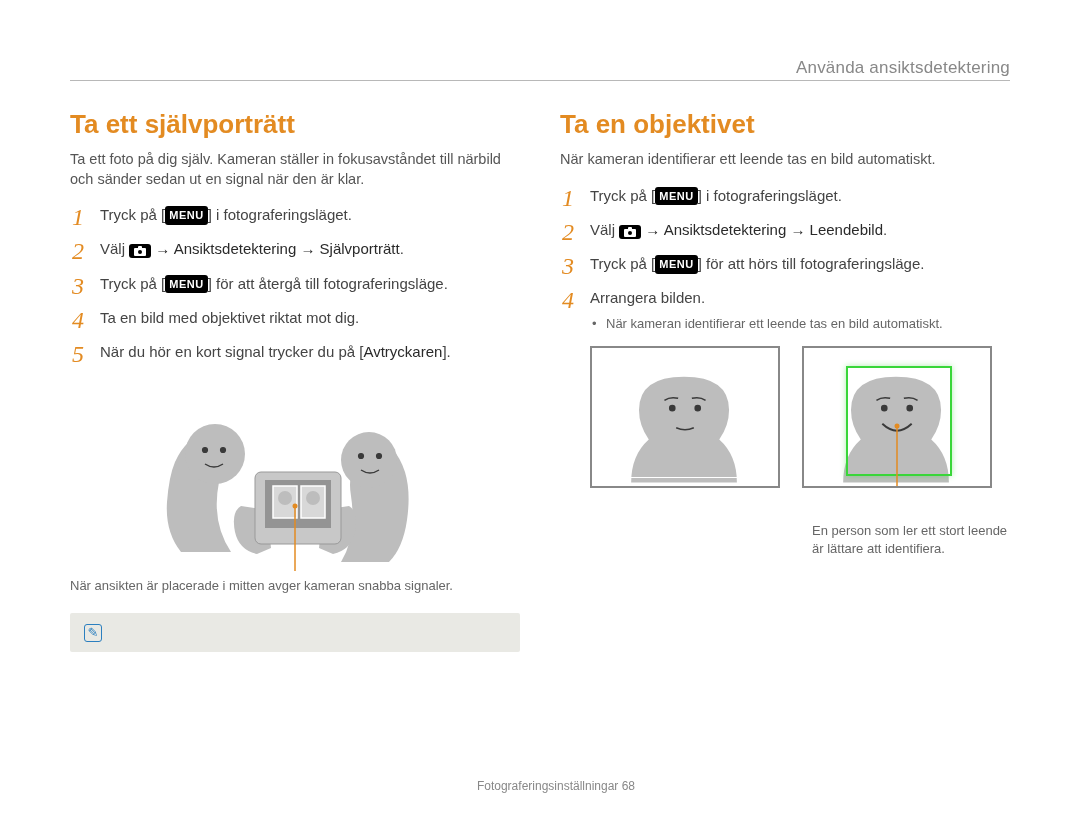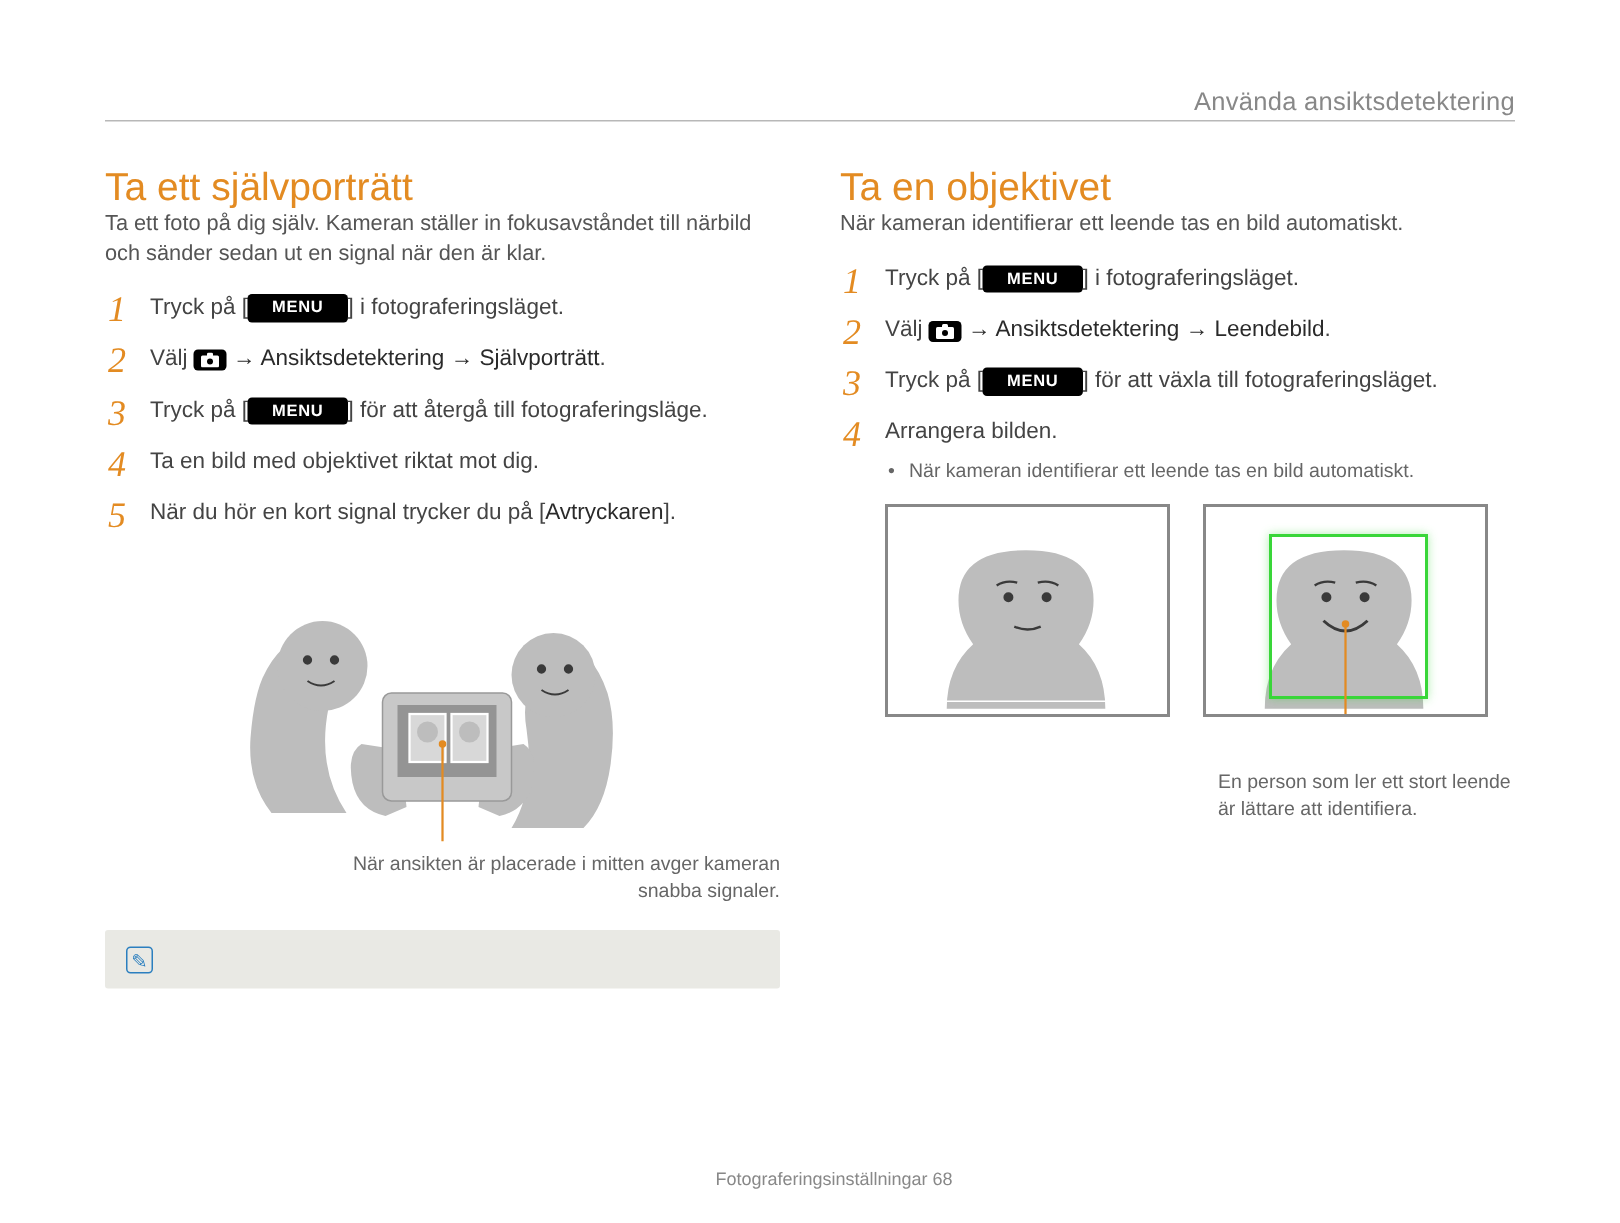--- a/index.html
+++ b/index.html
@@ -29,21 +29,22 @@
     display: flex;
     gap: 40px;
   }
   .col {
     flex: 1;
     min-width: 0;
   }
   h2.section {
     color: #e38b22;
     font-size: 26px;
-    font-weight: 400;
+    font-weight: 700;
+    margin-bottom: 10px;
   }
   .intro {
     font-size: 14.5px;
     color: #555;
     line-height: 1.35;
     margin-bottom: 16px;
   }
   ol.steps {
     list-style: none;
     counter-reset: step;
@@ -67,21 +68,21 @@
     font-family: Georgia, 'Times New Roman', serif;
     font-style: italic;
     font-weight: 400;
   }
   .menu-box {
     display: inline-block;
     background: #000;
     color: #fff;
     font-weight: bold;
     font-size: 11px;
-    padding: 2px 16px;
+    padding: 2px 4px;
     border-radius: 3px;
     vertical-align: 1px;
     letter-spacing: 0.5px;
   }
   .cam-btn {
     display: inline-flex;
     align-items: center;
     justify-content: center;
     width: 22px;
     height: 14px;
@@ -185,22 +186,21 @@
   }
   .pointer-line {
     stroke: #e38b22;
     stroke-width: 1.5;
     fill: none;
   }
   .right-callout {
     margin-left: 30px;
   }
   .left-callout {
-    margin-left: 130px;
-    text-align: right;
+    text-align: left;
     margin-top: 6px;
   }
   svg.selfie { display: block; margin: 0 auto 4px; }
 </style>
 </head>
 <body>
 
 <div class="breadcrumb">Använda ansiktsdetektering</div>
 <hr class="hr">
 
@@ -286,21 +286,21 @@
       <li>
         <span>Välj </span><span class="cam-btn">
             <svg viewBox="0 0 12 10">
               <rect x="0" y="2" width="12" height="8" rx="1" fill="#fff"></rect>
               <rect x="4" y="0" width="4" height="3" rx="1" fill="#fff"></rect>
               <circle cx="6" cy="6" r="2" fill="#000"></circle>
             </svg>
           </span><span class="arrow bold"> → Ansiktsdetektering → Leendebild</span><span>.</span>
       </li>
       <li>
-        <span>Tryck på [</span><span class="menu-box">MENU</span><span>] för att växla till fotograferingsläget.</span>
+        <span>Tryck på [</span><span class="menu-box">MENU</span><span>] för att hörs till fotograferingsläge.</span>
       </li>
       <li>
         <span>Arrangera bilden.</span>
         <ul class="sub">
           <li>När kameran identifierar ett leende tas en bild automatiskt.</li>
         </ul>
       </li>
     </ol>
 
     <div class="right-images">

